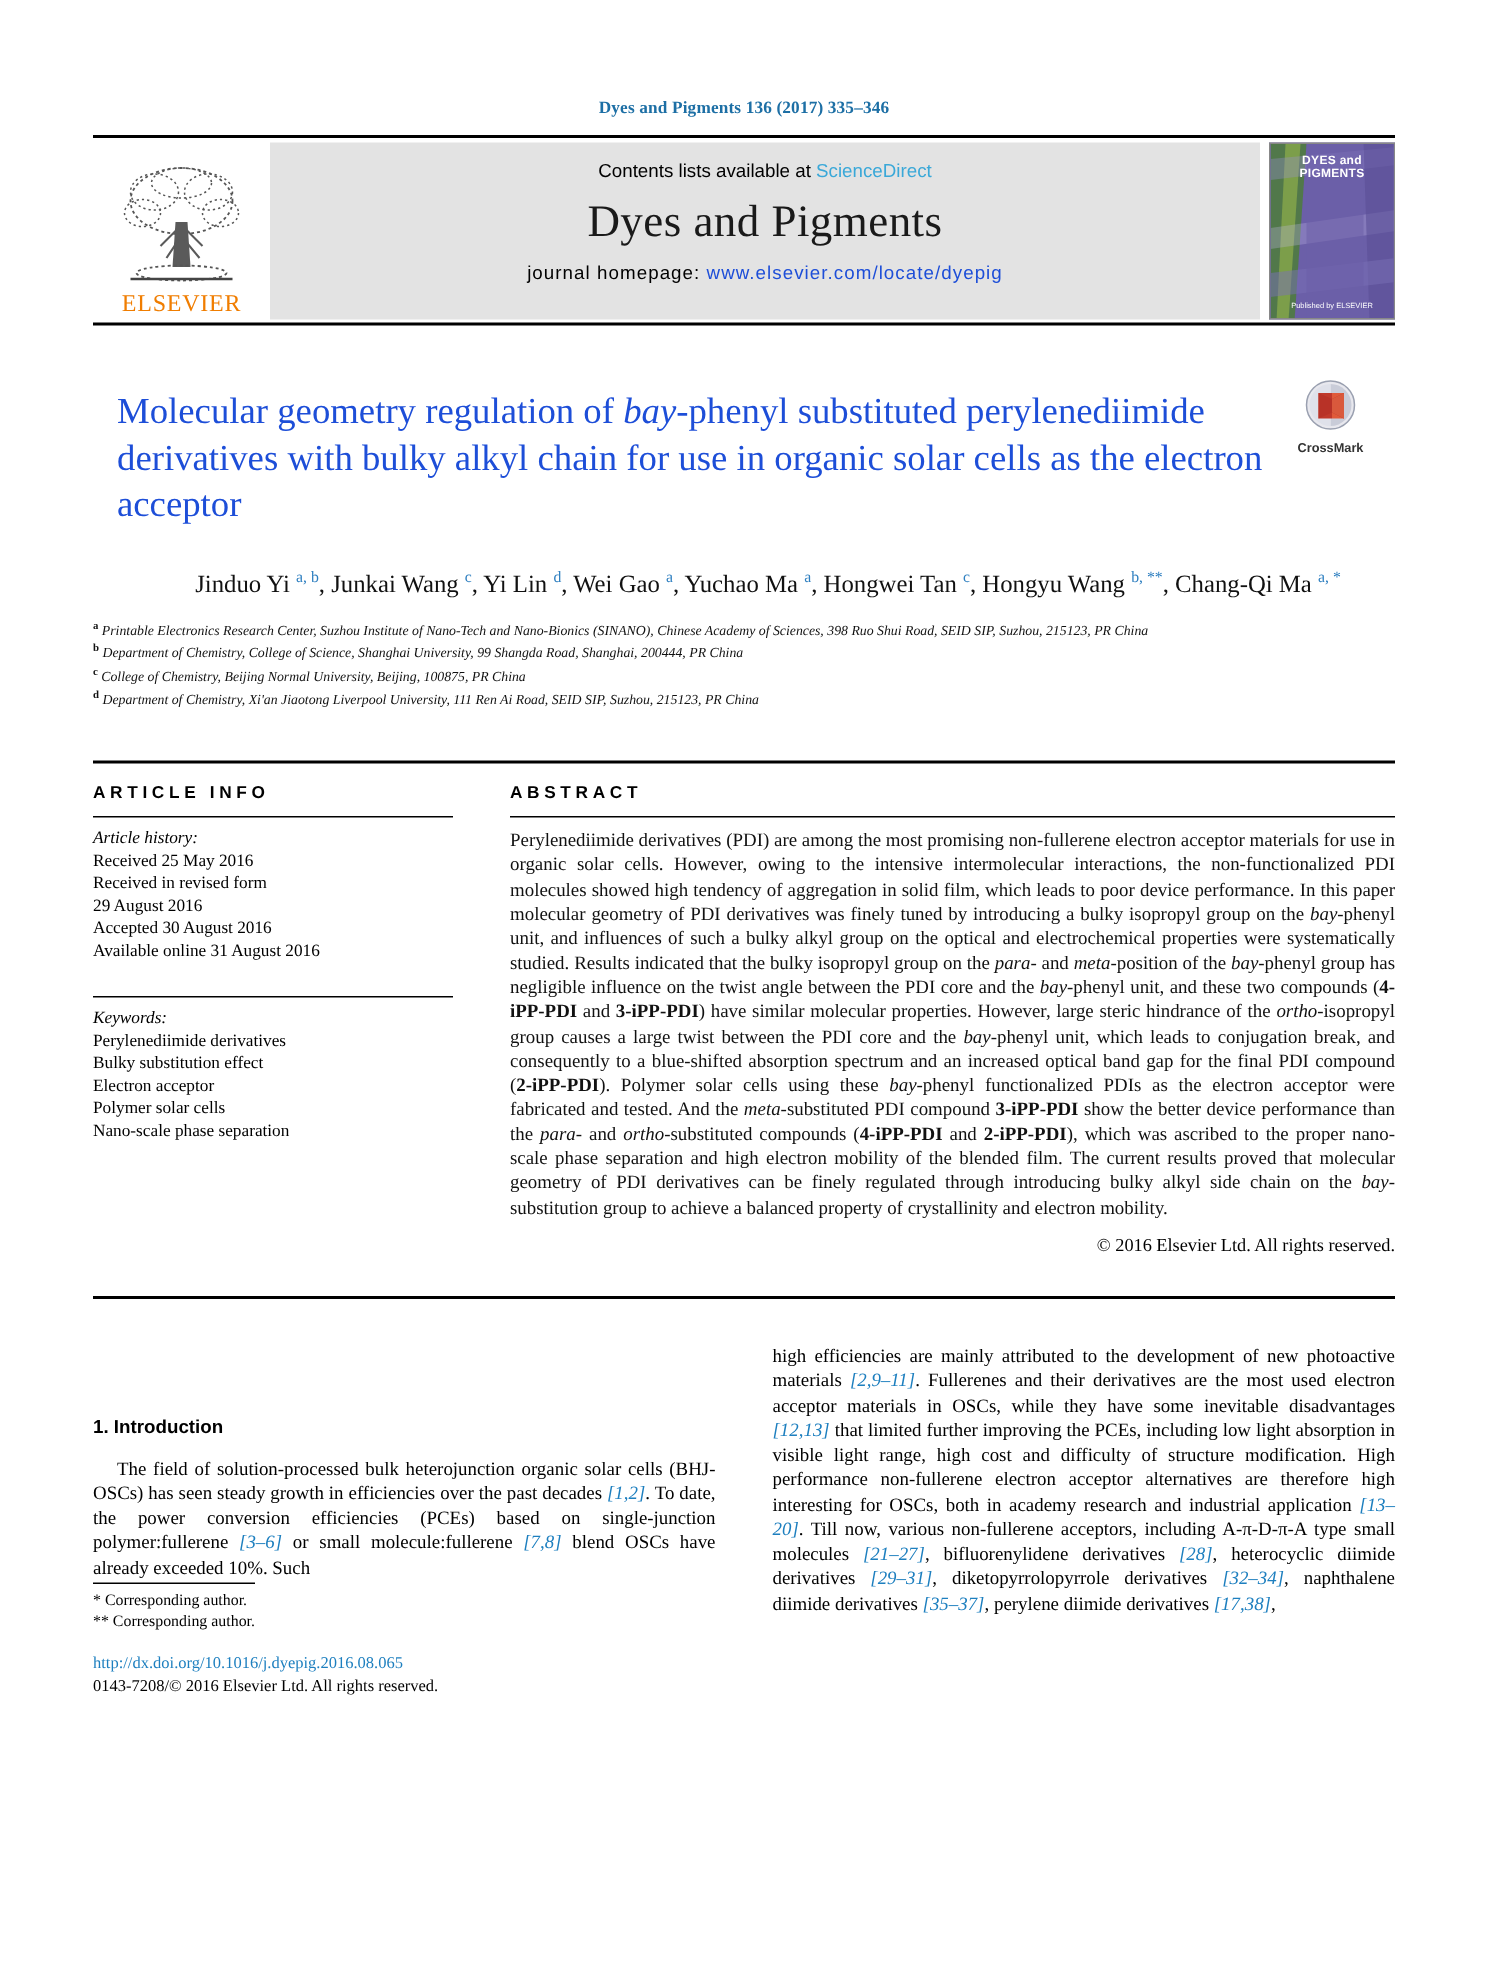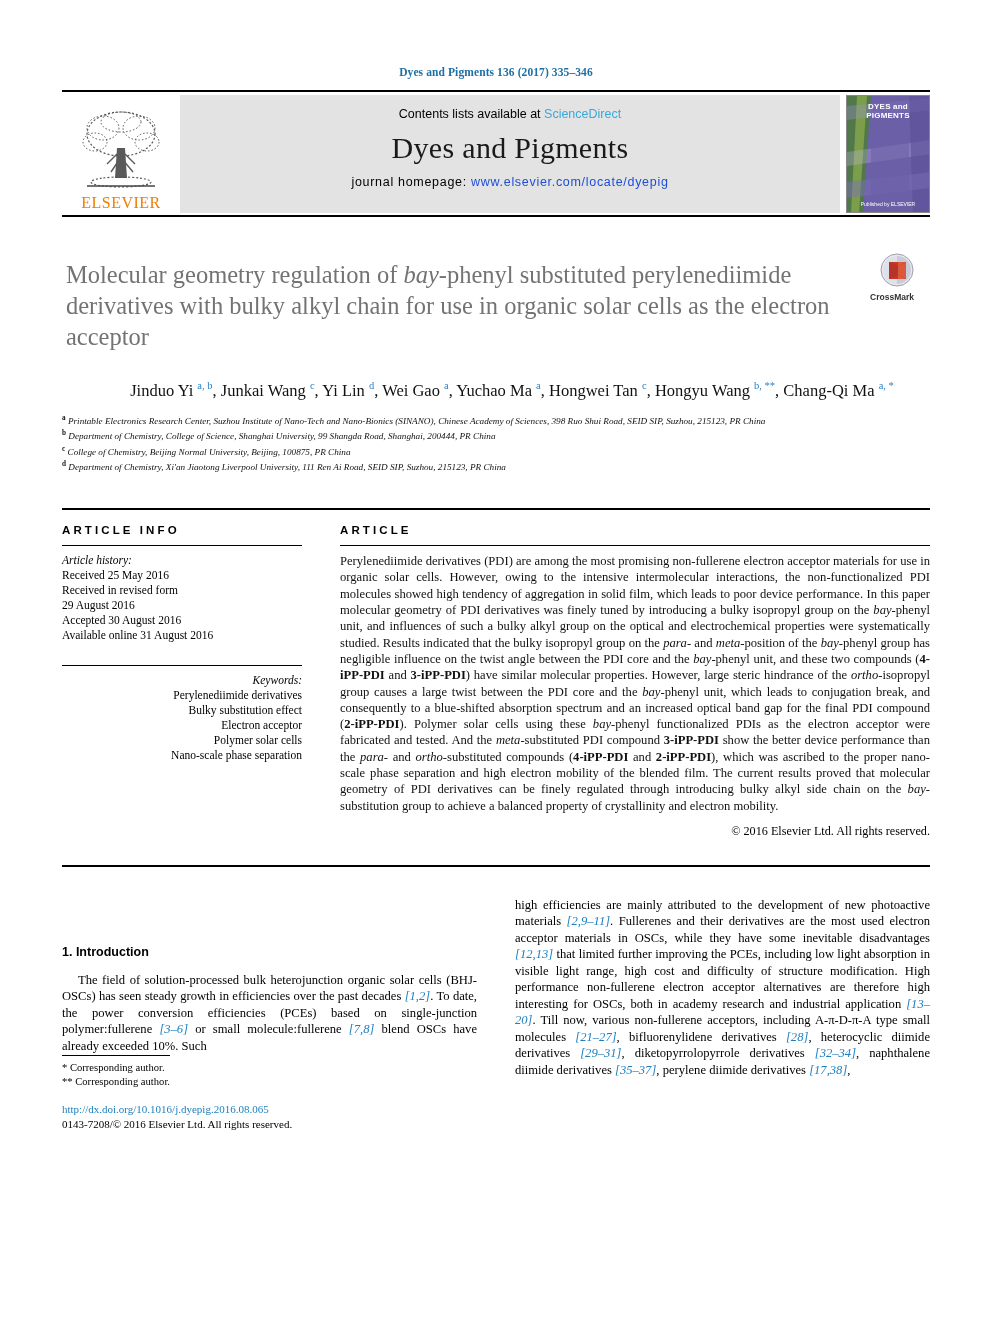--- a/index.html
+++ b/index.html
@@ -135,32 +135,32 @@
 
   
   .title-block {
     margin: 42px 62px 0 62px;
     position: relative;
   }
   .paper-title {
     font-size: 24.5px;
     line-height: 31px;
     font-weight: normal;
-    margin: 4px;
+    margin: 16px;
     max-width: 790px;
-    color: #737373;
+    color: #1d4ed8;
     font-family: "Liberation Serif", serif;
   }
   .paper-title em { font-style: italic; }
   .crossmark {
     position: absolute;
-    right: 16px;
+    right: 0;
     top: -6px;
     width: 86px;
-    text-align: right;
+    text-align: center;
   }
   .crossmark-label {
     font-family: "Liberation Sans", sans-serif;
     font-size: 8.5px;
     font-weight: bold;
     color: #333;
     margin-top: 1px;
   }
 
   .authors {
@@ -213,21 +213,21 @@
   }
   .history-label, .kw-label {
     font-style: italic;
     font-size: 11.5px;
     line-height: 15px;
   }
   .history-list, .kw-list {
     font-size: 11.5px;
     line-height: 15px;
   }
-  .kw-block { margin-top: 22px; text-align: right; }
+  .kw-block { margin-top: 22px; }
   .abstract-body {
     font-size: 12.6px;
     line-height: 16.3px;
     text-align: justify;
     color: #111;
   }
   .abstract-body em { font-style: italic; }
   .abstract-body strong { font-weight: bold; }
   .copyright-line {
     text-align: right;
@@ -395,21 +395,21 @@
           <div>Perylenediimide derivatives</div>
           <div>Bulky substitution effect</div>
           <div>Electron acceptor</div>
           <div>Polymer solar cells</div>
           <div>Nano-scale phase separation</div>
         </div>
       </div>
     </div>
 
     <div class="col-abstract">
-      <div class="sec-head">ARTICLE</div>
+      <div class="sec-head">ABSTRACT</div>
       <div class="thin-rule"></div>
       <div class="abstract-body">Perylenediimide derivatives (PDI) are among the most promising non-fullerene electron acceptor materials for use in organic solar cells. However, owing to the intensive intermolecular interactions, the non-functionalized PDI molecules showed high tendency of aggregation in solid film, which leads to poor device performance. In this paper molecular geometry of PDI derivatives was finely tuned by introducing a bulky isopropyl group on the <em>bay</em>-phenyl unit, and influences of such a bulky alkyl group on the optical and electrochemical properties were systematically studied. Results indicated that the bulky isopropyl group on the <em>para</em>- and <em>meta</em>-position of the <em>bay</em>-phenyl group has negligible influence on the twist angle between the PDI core and the <em>bay</em>-phenyl unit, and these two compounds (<strong>4-iPP-PDI</strong> and <strong>3-iPP-PDI</strong>) have similar molecular properties. However, large steric hindrance of the <em>ortho</em>-isopropyl group causes a large twist between the PDI core and the <em>bay</em>-phenyl unit, which leads to conjugation break, and consequently to a blue-shifted absorption spectrum and an increased optical band gap for the final PDI compound (<strong>2-iPP-PDI</strong>). Polymer solar cells using these <em>bay</em>-phenyl functionalized PDIs as the electron acceptor were fabricated and tested. And the <em>meta</em>-substituted PDI compound <strong>3-iPP-PDI</strong> show the better device performance than the <em>para</em>- and <em>ortho</em>-substituted compounds (<strong>4-iPP-PDI</strong> and <strong>2-iPP-PDI</strong>), which was ascribed to the proper nano-scale phase separation and high electron mobility of the blended film. The current results proved that molecular geometry of PDI derivatives can be finely regulated through introducing bulky alkyl side chain on the <em>bay</em>-substitution group to achieve a balanced property of crystallinity and electron mobility.</div>
       <div class="copyright-line">© 2016 Elsevier Ltd. All rights reserved.</div>
     </div>
   </div>
   <div class="abstract-bottom-rule"></div>
 
   <div class="body-cols">
     <div class="body-col">
       <div class="body-head">1. Introduction</div>

